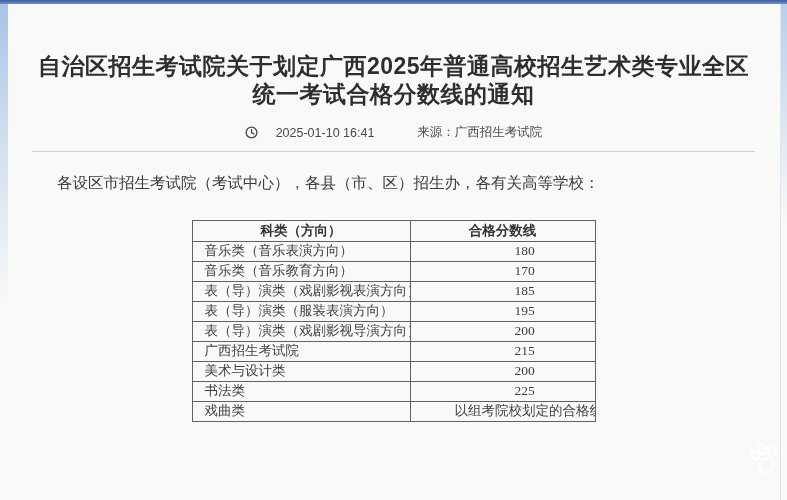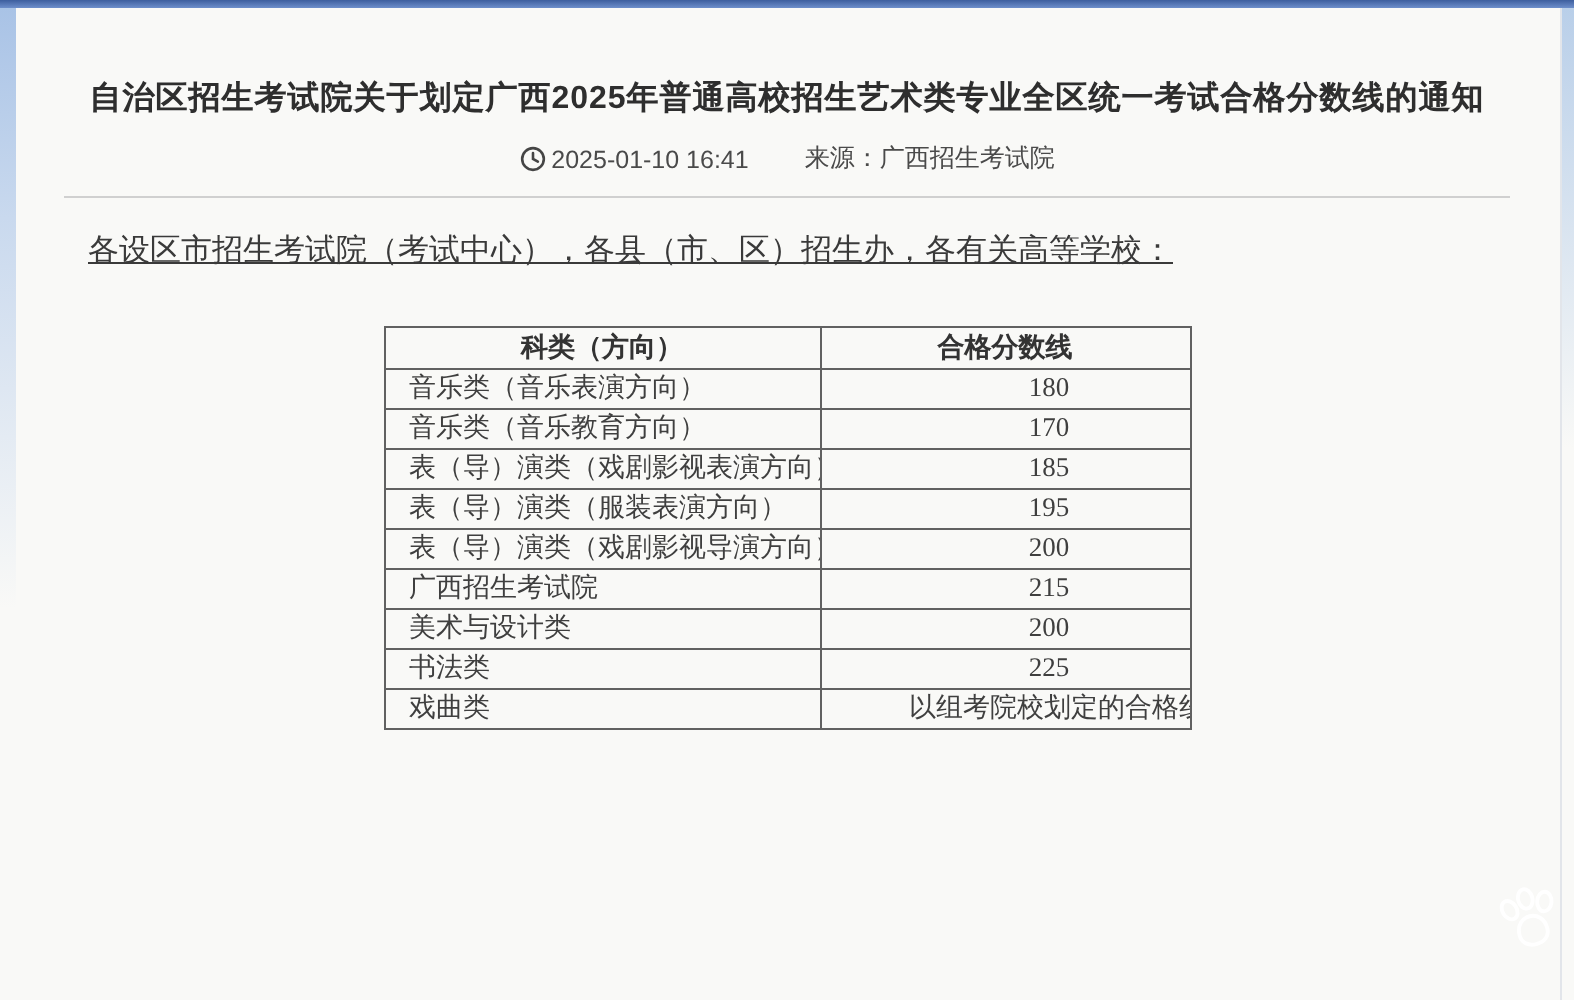--- a/index.html
+++ b/index.html
@@ -37,54 +37,54 @@
     z-index: 2;
   }
   
   .content {
     position: relative;
     padding: 36px 32px 0 32px;
     z-index: 1;
   }
   .title {
     width: 722px;
-    margin: 0 auto;
+    margin: 16px auto;
     text-align: center;
-    font-size: 16px;
+    font-size: 23px;
     line-height: 28px;
     font-weight: bold;
     color: #2e2e2e;
     letter-spacing: 0.5px;
     font-family: "Liberation Sans", sans-serif;
   }
   .meta {
     margin-top: 7px;
     display: flex;
     align-items: center;
     justify-content: center;
-    gap: 3px;
+    gap: 18px;
     font-size: 12.5px;
     color: #4a4a4a;
   }
   .meta .src { margin-left: 25px; }
   .clock-icon { display: inline-block; width: 13px; height: 13px; }
   .divider {
     margin-top: 10px;
     border: 0;
     border-top: 1px solid #d0d0d0;
     height: 0;
   }
   .body-text {
     margin: 13px 8px 0 8px;
     font-family: "Liberation Serif", serif;
     font-size: 15.5px;
     line-height: 27.5px;
     color: #3a3a3a;
   }
-  .body-text p { margin: 4px; text-decoration: underline; }
+  .body-text p { margin: 17px; }
   .body-text p.indent { text-indent: 2em; }
   
   .score-table {
     margin: 23px auto 0 auto;
     border-collapse: collapse;
     width: 403px;
     table-layout: fixed;
     font-family: "Liberation Serif", serif;
     font-size: 13.5px;
     color: #3f3f3f;

